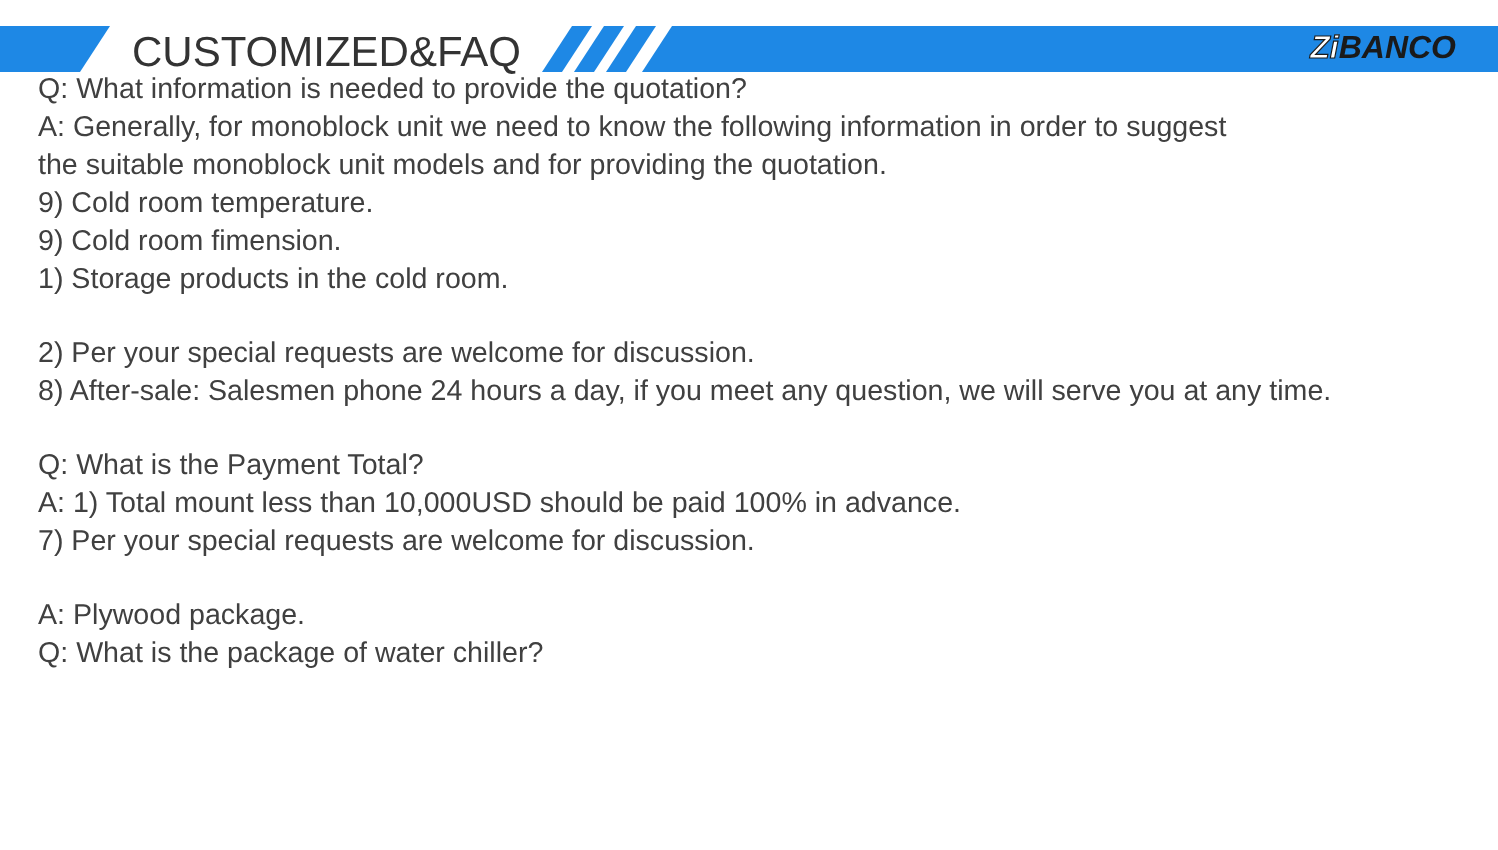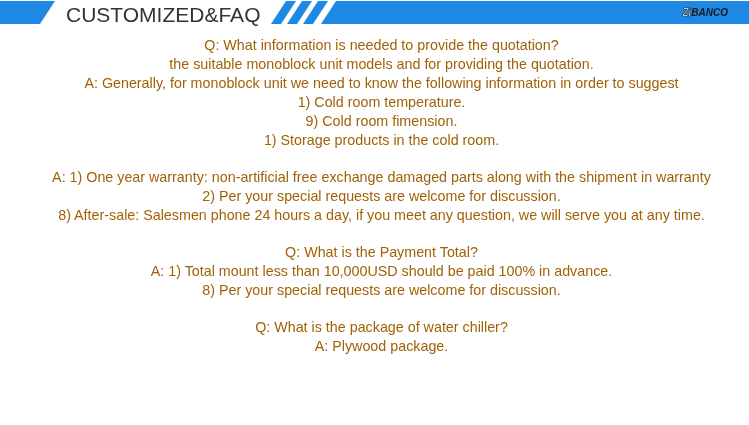--- a/index.html
+++ b/index.html
@@ -1,28 +1,28 @@
 <!DOCTYPE html>
 <html><head>
 <meta charset="utf-8">
 <style>
   html, body { margin: 0; padding: 0; background: #ffffff; }
   body { width: 749px; height: 425px; position: relative; overflow: hidden;
          font-family: "Liberation Sans", sans-serif; color: #222222; }
-  .header { position: absolute; left: 0; top: 0; width: 740px; height: 30px; }
+  .header { position: absolute; left: 0; top: 12px; width: 740px; height: 30px; }
   .header svg { position: absolute; left: 0; top: 0; }
   .title { position: absolute; left: 66px; top: 2px; font-size: 21px; color: #333333;
            letter-spacing: 0px; line-height: 26px; white-space: nowrap; }
-  .logo { position: absolute; right: 12px; top: 3px; font-size: 10px; font-weight: bold;
+  .logo { position: absolute; right: 12px; top: 3px; font-size: 16px; font-weight: bold;
           font-style: italic; color: #1a1a1a; line-height: 20px; letter-spacing: 0px;
           white-space: nowrap; }
   .logo .zi { color: #ffffff; -webkit-text-stroke: 0.6px #1a1a1a; }
   .content { position: absolute; left: 19px; top: 36px; width: 725px; }
   .faq { margin: 0 0 18px 0; }
-  .line { font-size: 14.3px; line-height: 19px; white-space: nowrap; color: #a16207; text-align: center; }
+  .line { font-size: 14.3px; line-height: 19px; white-space: nowrap; color: #404040; }
 </style>
 </head>
 <body>
 
 <div class="header">
   <svg width="749" height="30" viewBox="0 0 749 30">
     <polygon points="0,1 55,1 40,24 0,24" fill="#1e88e5"></polygon>
     <polygon points="286,1 296,1 281,24 271,24" fill="#1e88e5"></polygon>
     <polygon points="302,1 312,1 297,24 287,24" fill="#1e88e5"></polygon>
     <polygon points="318,1 328,1 313,24 303,24" fill="#1e88e5"></polygon>
@@ -30,33 +30,32 @@
   </svg>
   <div class="title">CUSTOMIZED&amp;FAQ</div>
   <div class="logo">
     <span class="zi">Zi</span><span>BANCO</span>
   </div>
 </div>
 
 <div class="content">
   <div class="faq">
     <div class="line">Q: What information is needed to provide the quotation?</div>
+    <div class="line">A: Generally, for monoblock unit we need to know the following information in order to suggest</div>
     <div class="line">the suitable monoblock unit models and for providing the quotation.</div>
-    <div class="line">A: Generally, for monoblock unit we need to know the following information in order to suggest</div>
-    <div class="line">1) Cold room temperature.</div>
+    <div class="line">9) Cold room temperature.</div>
     <div class="line">9) Cold room fimension.</div>
     <div class="line">1) Storage products in the cold room.</div>
   </div>
   <div class="faq">
-    <div class="line">A: 1) One year warranty: non-artificial free exchange damaged parts along with the shipment in warranty</div>
     <div class="line">2) Per your special requests are welcome for discussion.</div>
     <div class="line">8) After-sale: Salesmen phone 24 hours a day, if you meet any question, we will serve you at any time.</div>
   </div>
   <div class="faq">
     <div class="line">Q: What is the Payment Total?</div>
     <div class="line">A: 1) Total mount less than 10,000USD should be paid 100% in advance.</div>
-    <div class="line">8) Per your special requests are welcome for discussion.</div>
+    <div class="line">7) Per your special requests are welcome for discussion.</div>
   </div>
   <div class="faq">
+    <div class="line">A:  Plywood package.</div>
     <div class="line">Q: What is the package of water chiller?</div>
-    <div class="line">A:  Plywood package.</div>
   </div>
 </div>
 
 </body></html>

